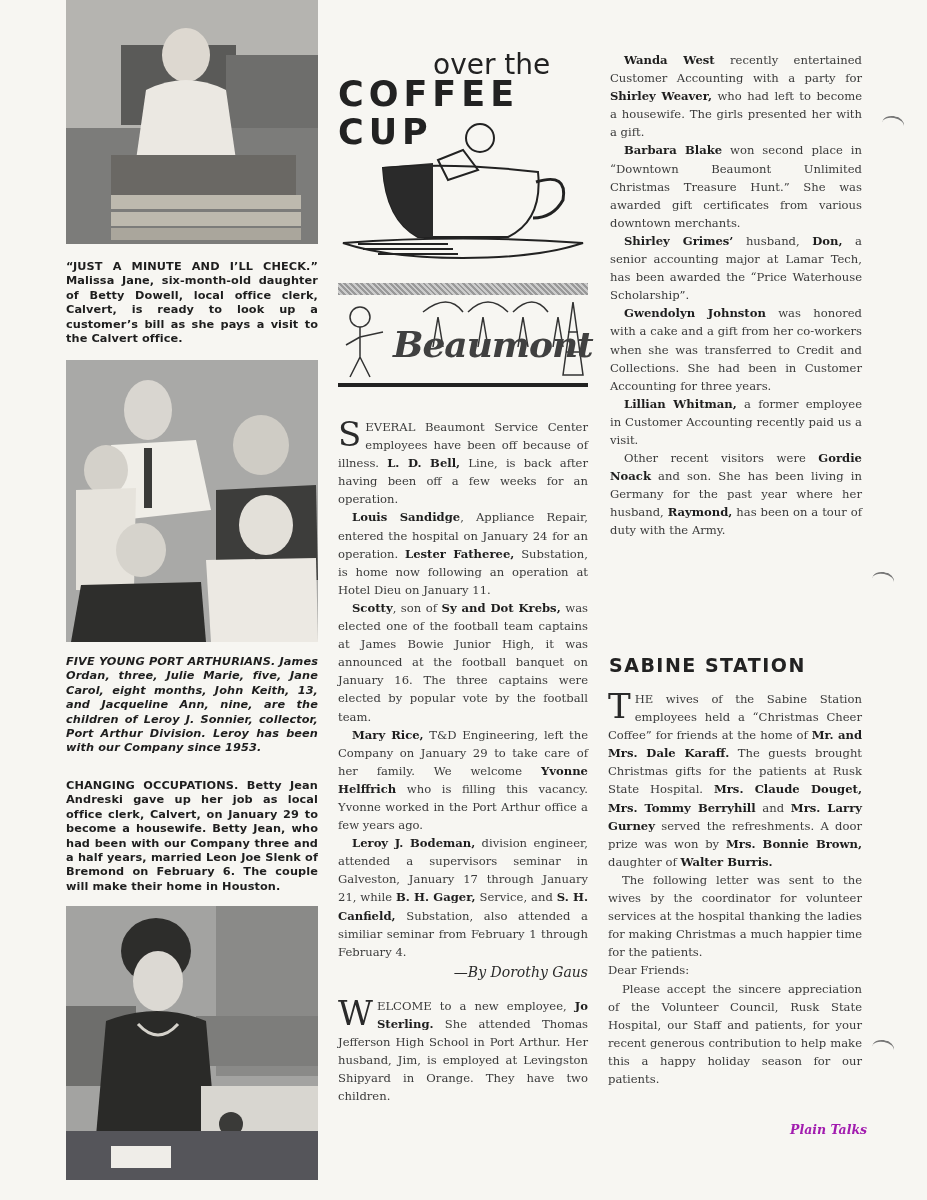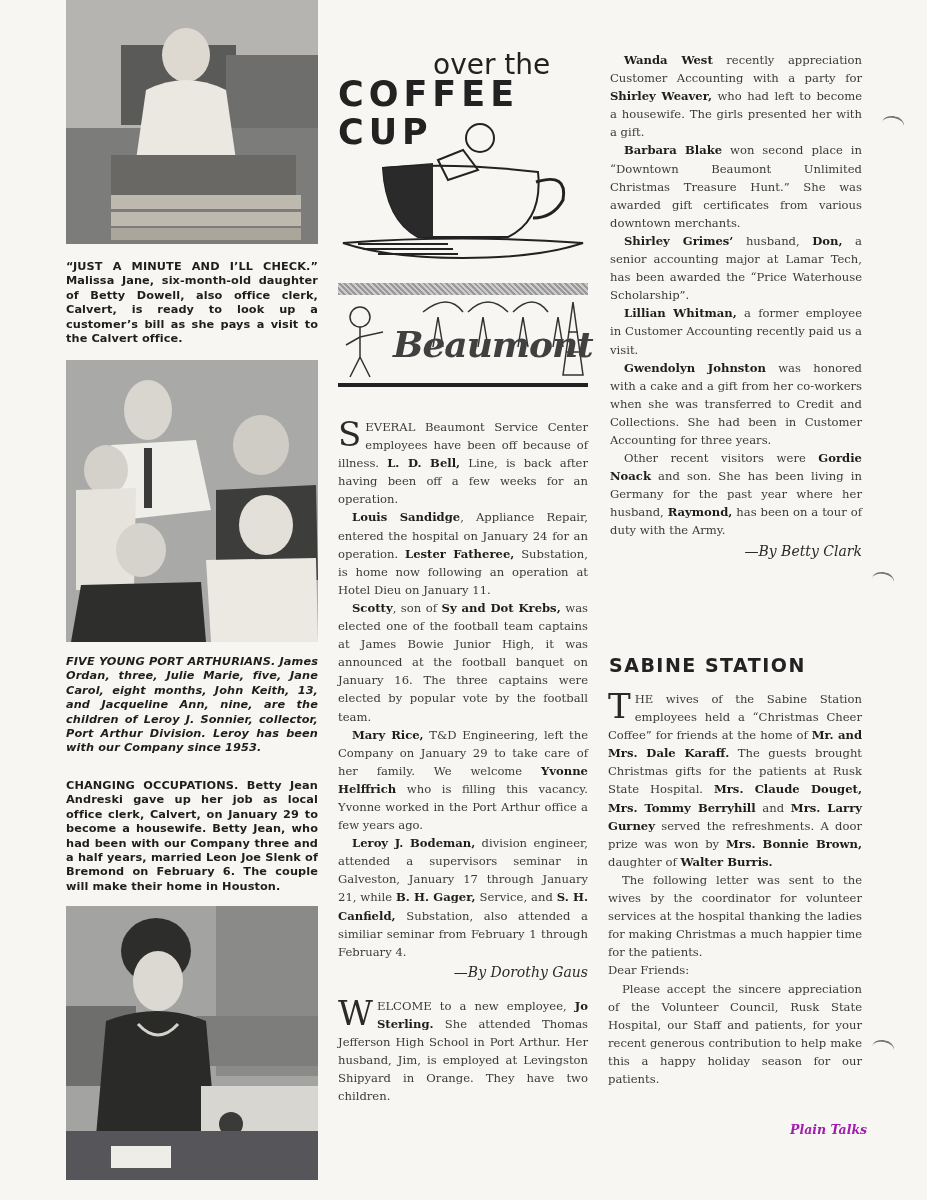--- a/index.html
+++ b/index.html
@@ -33,21 +33,21 @@
     <ellipse cx="120" cy="55" rx="24" ry="27" fill="#ddd8d0"></ellipse>
     <path d="M80 90 Q120 70 160 90 L170 160 L70 160 Z" fill="#ebe8e2"></path>
     <rect x="45" y="155" width="185" height="40" fill="#6a6864"></rect>
     <rect x="45" y="195" width="190" height="14" fill="#bdb9ae"></rect>
     <rect x="45" y="212" width="190" height="14" fill="#bdb9ae"></rect>
     <rect x="45" y="228" width="190" height="12" fill="#aaa69c"></rect>
   </svg>
 </div>
 <div class="caption" style="top:260px;">
   <span class="head">“JUST A MINUTE AND I’LL CHECK.”</span>
-  <span>Malissa Jane, six-month-old daughter of Betty Dowell, also office clerk, Calvert, is ready to look up a customer’s bill as she pays a visit to the Calvert office.</span>
+  <span>Malissa Jane, six-month-old daughter of Betty Dowell, local office clerk, Calvert, is ready to look up a customer’s bill as she pays a visit to the Calvert office.</span>
 </div>
 
 <div class="photo" style="left:66px;top:360px;width:252px;height:282px;">
   <svg width="252" height="282" viewBox="0 0 252 282">
     <rect width="252" height="282" fill="#a9a9a7"></rect>
     <ellipse cx="82" cy="50" rx="24" ry="30" fill="#d9d6d0"></ellipse>
     <path d="M45 85 L130 80 L145 150 L55 160 Z" fill="#f0eee8"></path>
     <rect x="78" y="88" width="8" height="60" fill="#3a3a38"></rect>
     <ellipse cx="195" cy="85" rx="28" ry="30" fill="#cfccc5"></ellipse>
     <path d="M150 130 L250 125 L252 220 L150 220 Z" fill="#3d3d3b"></path>
@@ -122,27 +122,26 @@
   <p class="noind"><span class="dropcap">S</span><span>EVERAL Beaumont Service Center employees have been off because of illness. </span><b>L. D. Bell,</b><span> Line, is back after having been off a few weeks for an operation.</span></p>
   <p><b>Louis Sandidge</b><span>, Appliance Repair, entered the hospital on January 24 for an operation. </span><b>Lester Fatheree,</b><span> Substation, is home now following an operation at Hotel Dieu on January 11.</span></p>
   <p><b>Scotty</b><span>, son of </span><b>Sy and Dot Krebs,</b><span> was elected one of the football team captains at James Bowie Junior High, it was announced at the football banquet on January 16. The three captains were elected by popular vote by the football team.</span></p>
   <p><b>Mary Rice,</b><span> T&amp;D Engineering, left the Company on January 29 to take care of her family. We welcome </span><b>Yvonne Helffrich</b><span> who is filling this vacancy. Yvonne worked in the Port Arthur office a few years ago.</span></p>
   <p><b>Leroy J. Bodeman,</b><span> division engineer, attended a supervisors seminar in Galveston, January 17 through January 21, while </span><b>B. H. Gager,</b><span> Service, and </span><b>S. H. Canfield,</b><span> Substation, also attended a similiar seminar from February 1 through February 4.</span></p>
   <div class="byline">—By Dorothy Gaus</div>
   <p class="noind" style="margin-top:16px;"><span class="dropcap">W</span><span>ELCOME to a new employee, </span><b>Jo Sterling.</b><span> She attended Thomas Jefferson High School in Port Arthur. Her husband, Jim, is employed at Levingston Shipyard in Orange. They have two children.</span></p>
 </div>
 
 <div class="col" style="left:610px;top:51px;width:252px;">
-  <p><b>Wanda West</b><span> recently appreciation Customer Accounting with a party for </span><b>Shirley Weaver,</b><span> who had left to become a housewife. The girls presented her with a gift.</span></p>
+  <p><b>Wanda West</b><span> recently entertained Customer Accounting with a party for </span><b>Shirley Weaver,</b><span> who had left to become a housewife. The girls presented her with a gift.</span></p>
   <p><b>Barbara Blake</b><span> won second place in “Downtown Beaumont Unlimited Christmas Treasure Hunt.” She was awarded gift certificates from various downtown merchants.</span></p>
   <p><b>Shirley Grimes’</b><span> husband, </span><b>Don,</b><span> a senior accounting major at Lamar Tech, has been awarded the “Price Waterhouse Scholarship”.</span></p>
+  <p><b>Gwendolyn Johnston</b><span> was honored with a cake and a gift from her co-workers when she was transferred to Credit and Collections. She had been in Customer Accounting for three years.</span></p>
   <p><b>Lillian Whitman,</b><span> a former employee in Customer Accounting recently paid us a visit.</span></p>
-  <p><b>Gwendolyn Johnston</b><span> was honored with a cake and a gift from her co-workers when she was transferred to Credit and Collections. She had been in Customer Accounting for three years.</span></p>
   <p><span>Other recent visitors were </span><b>Gordie Noack</b><span> and son. She has been living in Germany for the past year where her husband, </span><b>Raymond,</b><span> has been on a tour of duty with the Army.</span></p>
-  <div class="byline">—By Betty Clark</div>
 </div>
 
 <div class="section-title abs" style="left:609px;top:654px;">SABINE STATION</div>
 <div class="col" style="left:608px;top:690px;width:254px;">
   <p class="noind"><span class="dropcap">T</span><span>HE wives of the Sabine Station employees held a “Christmas Cheer Coffee” for friends at the home of </span><b>Mr. and Mrs. Dale Karaff.</b><span> The guests brought Christmas gifts for the patients at Rusk State Hospital. </span><b>Mrs. Claude Douget, Mrs. Tommy Berryhill</b><span> and </span><b>Mrs. Larry Gurney</b><span> served the refreshments. A door prize was won by </span><b>Mrs. Bonnie Brown,</b><span> daughter of </span><b>Walter Burris.</b></p>
   <p>The following letter was sent to the wives by the coordinator for volunteer services at the hospital thanking the ladies for making Christmas a much happier time for the patients.</p>
   <p class="noind">Dear Friends:</p>
   <p>Please accept the sincere appreciation of the Volunteer Council, Rusk State Hospital, our Staff and patients, for your recent generous contribution to help make this a happy holiday season for our patients.</p>
 </div>
 

